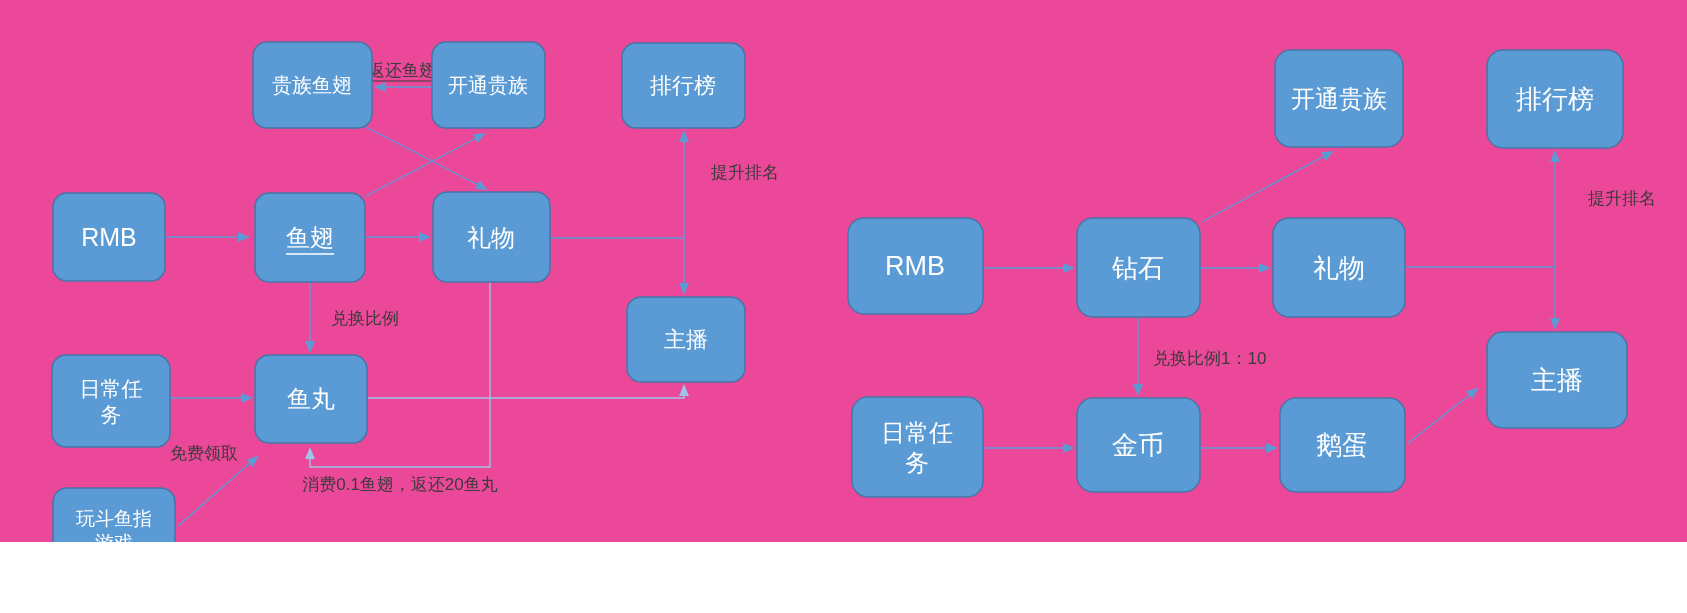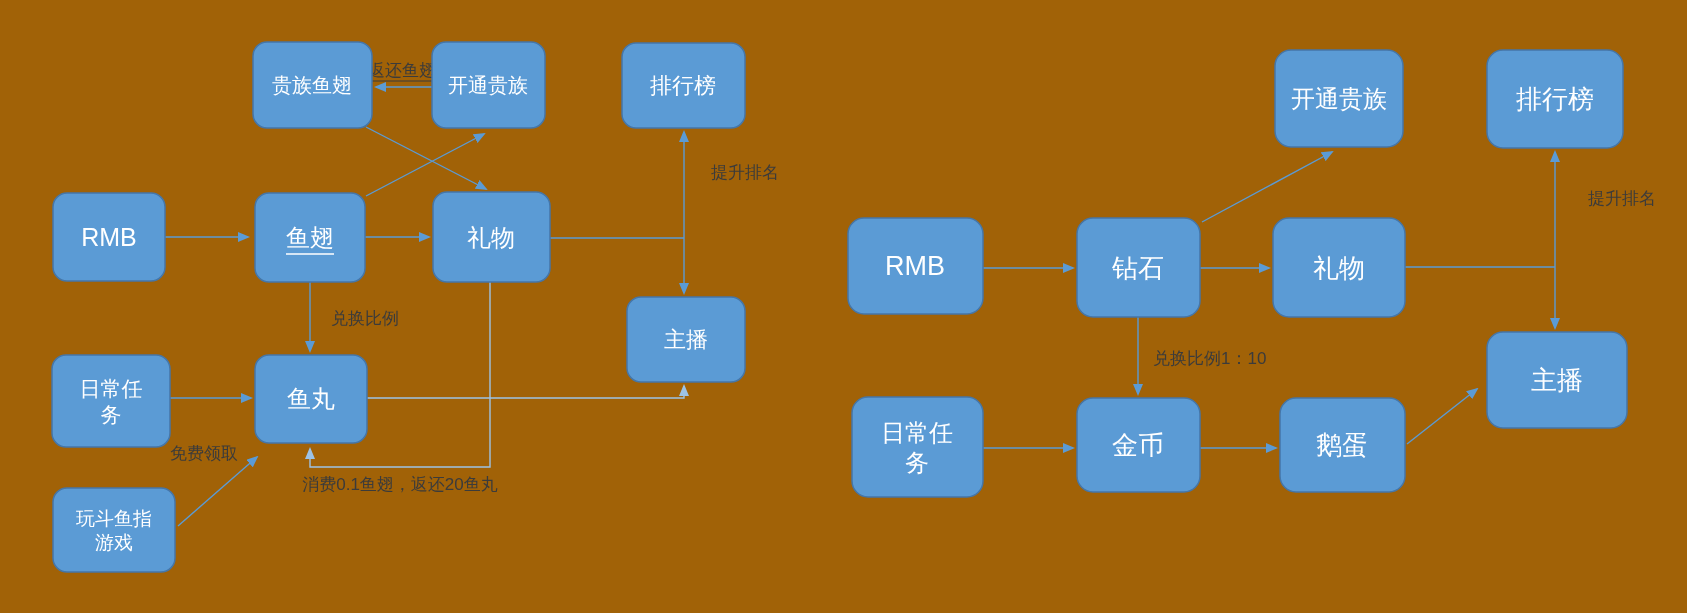--- a/index.html
+++ b/index.html
@@ -4,22 +4,22 @@
 <style>
   html, body {
     margin: 0;
     padding: 0;
     background: #ffffff;
     font-family: "Liberation Sans", "DejaVu Sans", sans-serif;
   }
   .canvas {
     position: relative;
     width: 1687px;
-    height: 613px;
-    background: #a16207;
+    height: 542px;
+    background: #ec4899;
     overflow: hidden;
   }
   svg { display: block; }
   .node-box {
     fill: #5b9bd5;
     stroke: #4576a8;
     stroke-width: 1.5;
   }
   .node-label {
     fill: #ffffff;

